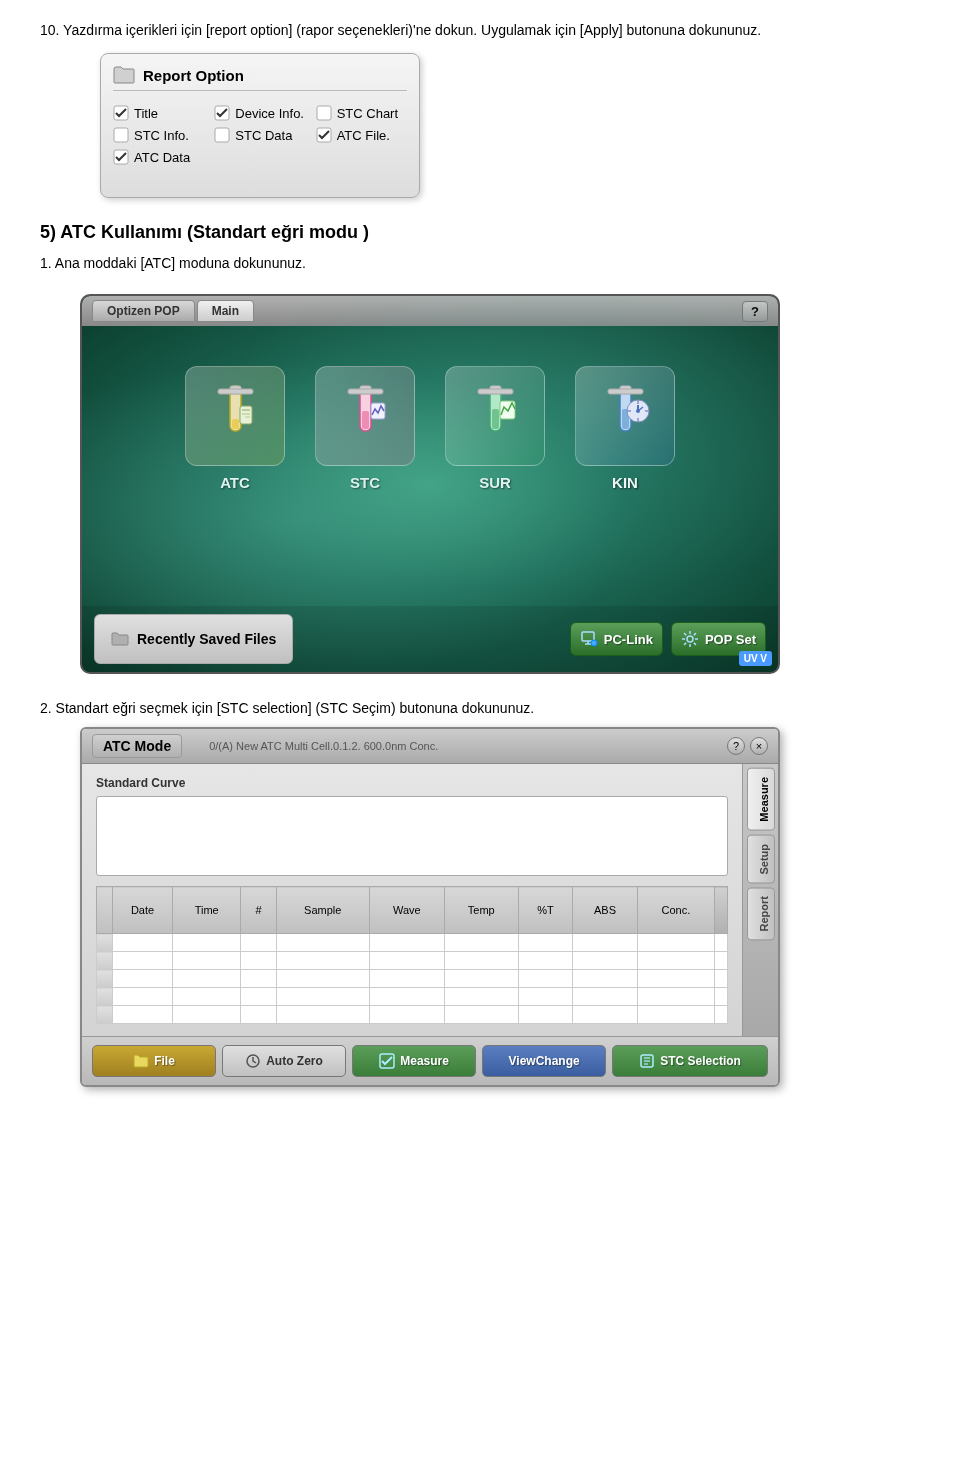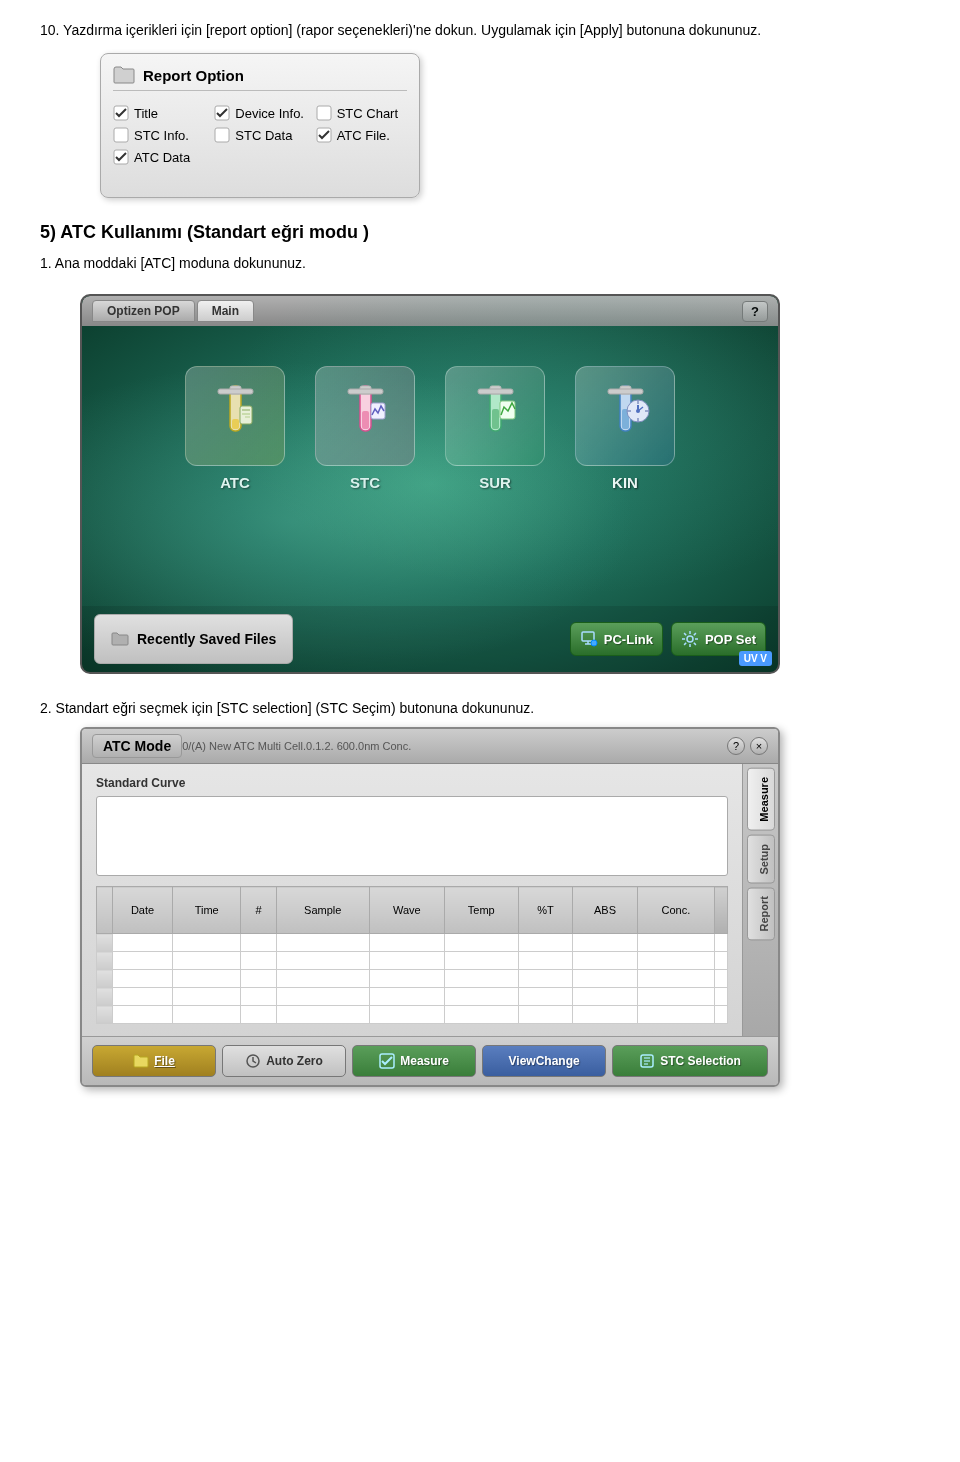--- a/index.html
+++ b/index.html
@@ -240,21 +240,21 @@
       display: flex;
       align-items: center;
       justify-content: space-between;
       padding: 5px 10px;
       background: linear-gradient(to bottom, #ccc, #aaa);
       border-bottom: 1px solid #888;
     }
     .atc-dialog-title-area {
       display: flex;
       align-items: center;
-      gap: 0;
+      gap: 27px;
     }
     .atc-mode-title {
       font-weight: bold;
       font-size: 14px;
       background: linear-gradient(to bottom, #d0d0d0, #b0b0b0);
       padding: 3px 10px;
       border-radius: 4px;
       border: 1px solid #999;
     }
     .atc-subtitle {
@@ -372,21 +372,20 @@
       border-radius: 5px;
       font-size: 12px;
       font-weight: bold;
       border: 1px solid #777;
       cursor: pointer;
     }
     .atc-btn-file {
       background: linear-gradient(to bottom, #c8a832, #a08020);
       color: #fff;
       text-shadow: 1px 1px 1px rgba(0,0,0,0.4);
-      text-decoration: underline;
     }
     .atc-btn-autozero {
       background: linear-gradient(to bottom, #e0e0e0, #c0c0c0);
       color: #333;
     }
     .atc-btn-measure {
       background: linear-gradient(to bottom, #5a9e5a, #3a7e3a);
       color: #fff;
       text-shadow: 1px 1px 1px rgba(0,0,0,0.4);
     }

